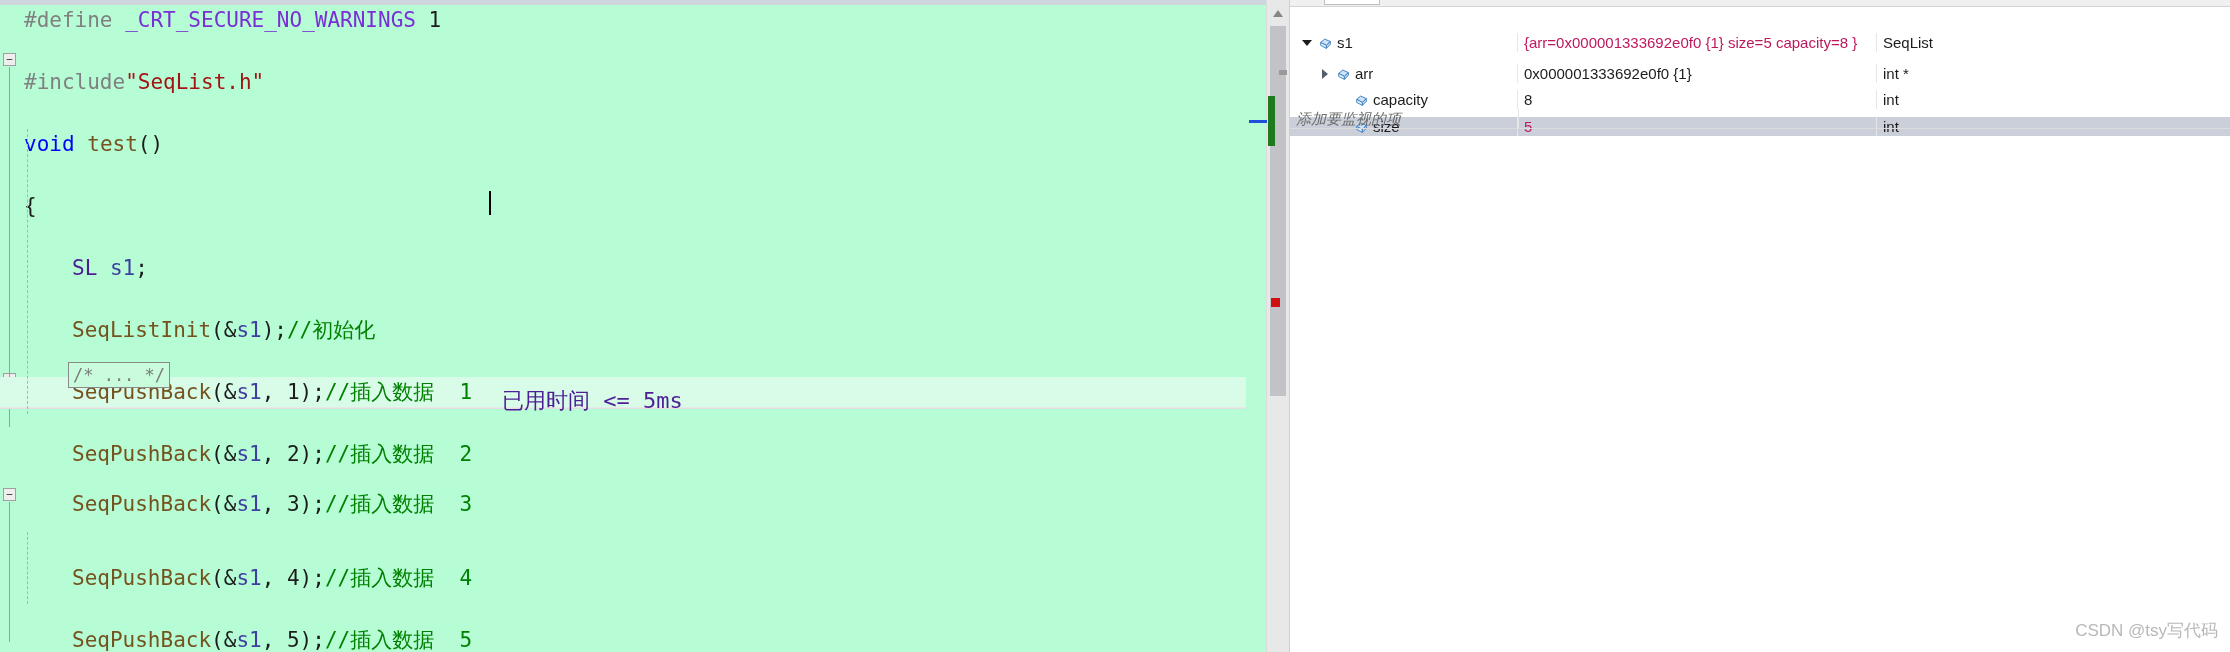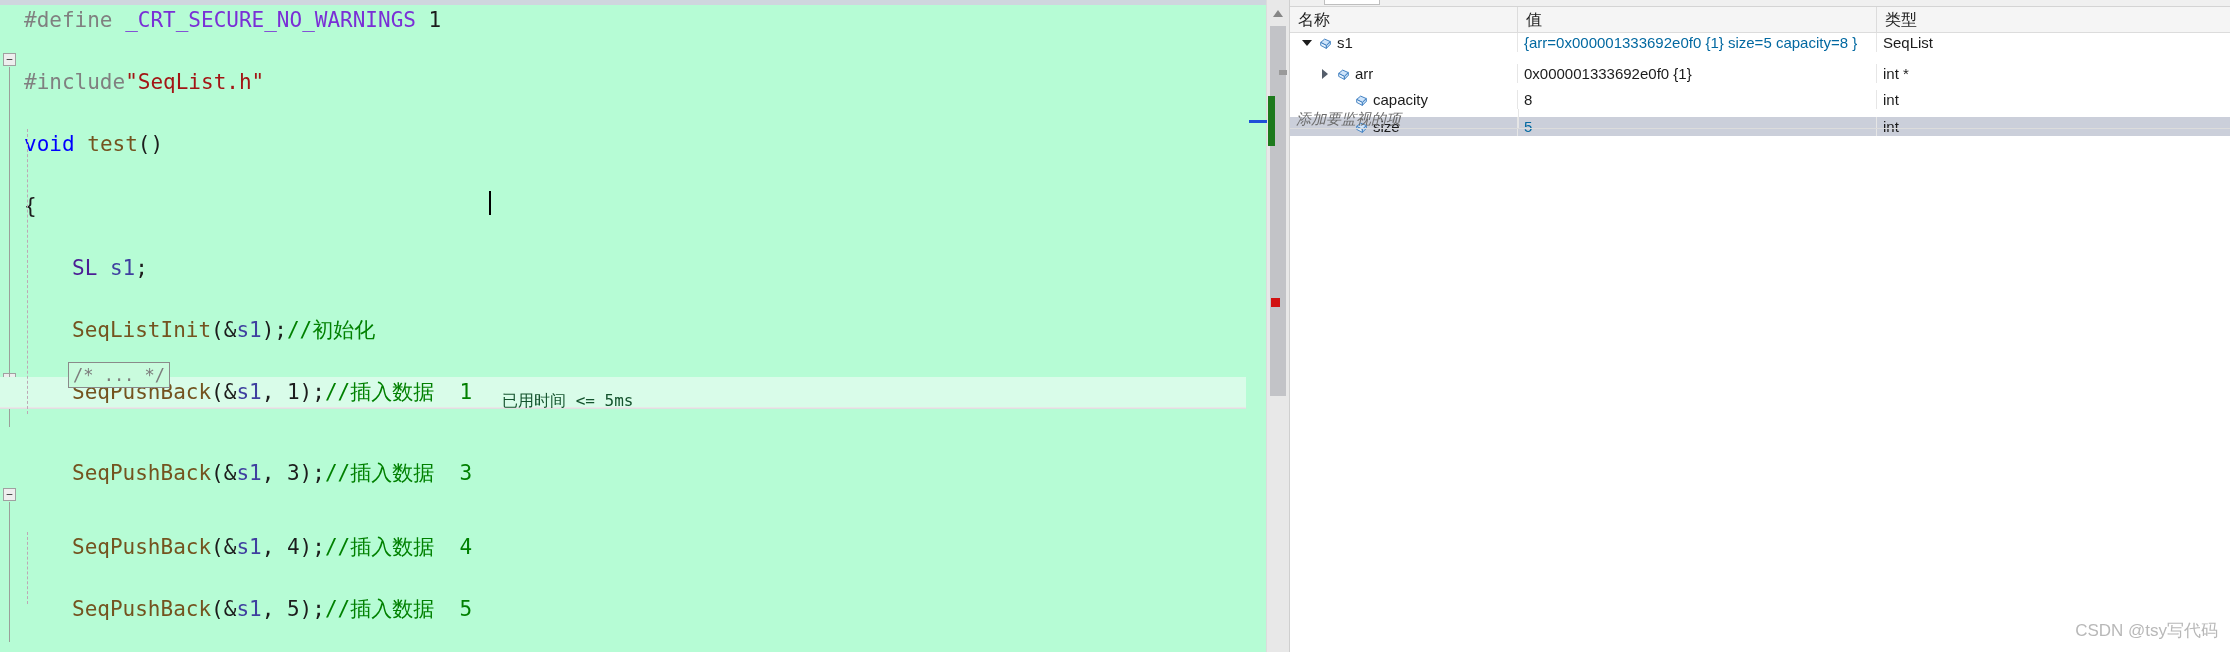--- a/index.html
+++ b/index.html
@@ -121,23 +121,23 @@
     text-align: center;
     cursor: pointer;
   }
 
   
   #elapsed-time {
     position: absolute;
     left: 502px;
     top: 389px;
     font-family: "DejaVu Sans Mono", "Liberation Mono", monospace;
-    font-size: 16px;
+    font-size: 22px;
     line-height: 23px;
-    color: #14532d;
+    color: #4c1d95;
   }
 
   
   #caret {
     position: absolute;
     left: 489px;
     top: 191px;
     width: 2px;
     height: 24px;
     background: #000000;
@@ -277,21 +277,21 @@
   }
   .cell-type {
     position: absolute;
     left: 587px; top: 0;
     width: 354px; height: 19px;
     box-sizing: border-box;
     padding-left: 6px;
     overflow: hidden;
     white-space: nowrap;
   }
-  .val-changed { color: #0369a1; }
+  .val-changed { color: #be185d; }
   .val-normal  { color: #1c1c1c; }
 
   .tree-toggle {
     position: absolute;
     top: 5px;
     width: 10px; height: 10px;
     cursor: pointer;
   }
   .tree-toggle.collapsed::after {
     content: "";
@@ -376,20 +376,21 @@
       </div>
 
     <div id="code-area">
         <div class="code-line" style="top: 0px;"><span class="code-text" style="left: 24px;"><span class="t-pp">#define </span><span class="t-ppname">_CRT_SECURE_NO_WARNINGS</span><span class="t-num"> 1</span></span></div>
         <div class="code-line" style="top: 31px;"><span class="code-text" style="left: 24px;"><span class="t-pp">#include</span><span class="t-str">"SeqList.h"</span></span></div>
         <div class="code-line" style="top: 62px;"><span class="code-text" style="left: 24px;"><span class="t-kw">void</span><span class="t-punc"> </span><span class="t-fn">test</span><span class="t-punc">()</span></span></div>
         <div class="code-line" style="top: 93px;"><span class="code-text" style="left: 24px;"><span class="t-brace">{</span></span></div>
         <div class="code-line" style="top: 124px;"><span class="code-text" style="left: 72px;"><span class="t-type">SL</span><span class="t-punc"> </span><span class="t-param">s1</span><span class="t-punc">;</span></span></div>
         <div class="code-line" style="top: 155px;"><span class="code-text" style="left: 72px;"><span class="t-fn">SeqListInit</span><span class="t-punc">(&amp;</span><span class="t-param">s1</span><span class="t-punc">);</span><span class="t-cmt">//初始化</span></span></div>
         <div class="code-line current" style="top: 186px;"><span class="code-text" style="left: 72px;"><span class="t-fn">SeqPushBack</span><span class="t-punc">(&amp;</span><span class="t-param">s1</span><span class="t-punc">, 1);</span><span class="t-cmt">//插入数据  1</span></span></div>
+        <div class="code-line" style="top: 217px;"><span class="code-text" style="left: 72px;"><span class="t-fn">SeqPushBack</span><span class="t-punc">(&amp;</span><span class="t-param">s1</span><span class="t-punc">, 2);</span><span class="t-cmt">//插入数据  2</span></span></div>
         <div class="code-line" style="top: 236px;"><span class="code-text" style="left: 72px;"><span class="t-fn">SeqPushBack</span><span class="t-punc">(&amp;</span><span class="t-param">s1</span><span class="t-punc">, 3);</span><span class="t-cmt">//插入数据  3</span></span></div>
         <div class="code-line" style="top: 279px;"><span class="code-text" style="left: 72px;"><span class="t-fn">SeqPushBack</span><span class="t-punc">(&amp;</span><span class="t-param">s1</span><span class="t-punc">, 4);</span><span class="t-cmt">//插入数据  4</span></span></div>
         <div class="code-line" style="top: 310px;"><span class="code-text" style="left: 72px;"><span class="t-fn">SeqPushBack</span><span class="t-punc">(&amp;</span><span class="t-param">s1</span><span class="t-punc">, 5);</span><span class="t-cmt">//插入数据  5</span></span></div>
         <div class="indent-guide" style="left: 27px; top: 124px; height: 285px;"></div>
         <div class="indent-guide" style="left: 27px; top: 527px; height: 72px;"></div>
       </div>
 
     <div id="collapsed-region">/* ... */</div>
 
     <div id="elapsed-time">已用时间 &lt;= 5ms</div>
@@ -404,25 +405,20 @@
     <div id="scroll-marker-changed"></div>
     <div id="scroll-marker-error"></div>
     <div id="scroll-caret-line"></div>
   </div>
 
   <div id="watch-panel">
     <div id="watch-toolbar">
       <div id="watch-toolbar-chip"></div>
     </div>
 
-    <div id="watch-header">
-      <div class="watch-col-head" id="col-name">名称</div>
-      <div class="watch-col-head" id="col-value">值</div>
-      <div class="watch-col-head" id="col-type">类型</div>
-    </div>
 
     <div id="watch-rows">
         <div class="watch-row" style="top: 33px;">
           <div class="cell-name">
             <div class="tree-toggle expanded" style="left: 12px;"></div>
             <span class="field-icon" style="left: 28px;"><svg viewBox="0 0 16 16" width="15" height="14">
                 <path d="M2.5 6.2 L7 2.4 L13.5 5.2 L9 9.6 Z" fill="#cfe4fa" stroke="#3f7fbf" stroke-width="1.1"></path>
                 <path d="M2.5 6.2 L2.5 9.6 L9 13.0 L9 9.6 Z" fill="#eaf3fc" stroke="#3f7fbf" stroke-width="1.1"></path>
                 <path d="M9 9.6 L13.5 5.2 L13.5 8.4 L9 13.0 Z" fill="#bcd9f5" stroke="#3f7fbf" stroke-width="1.1"></path>
               </svg></span>

